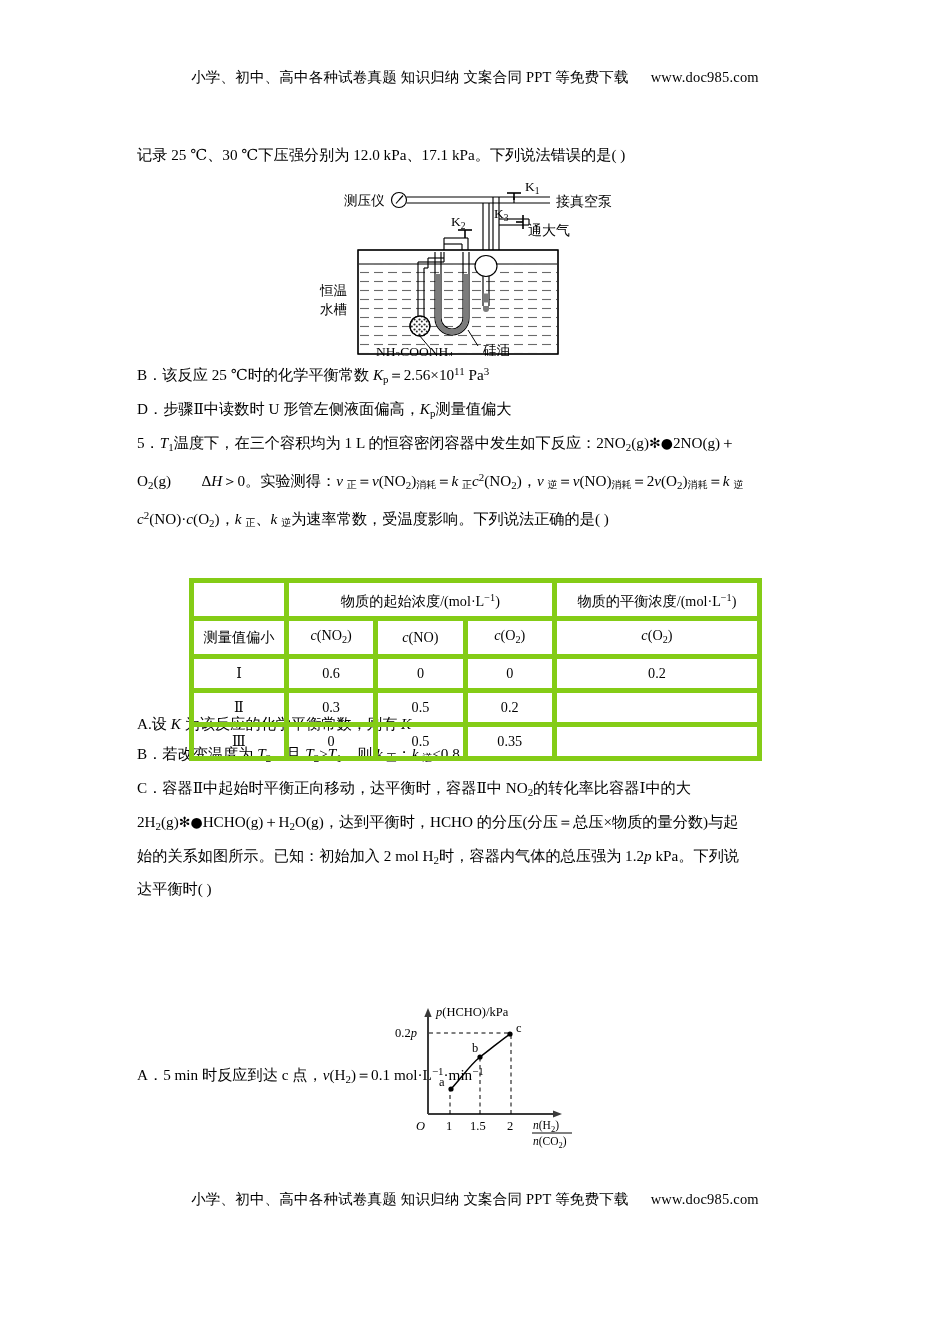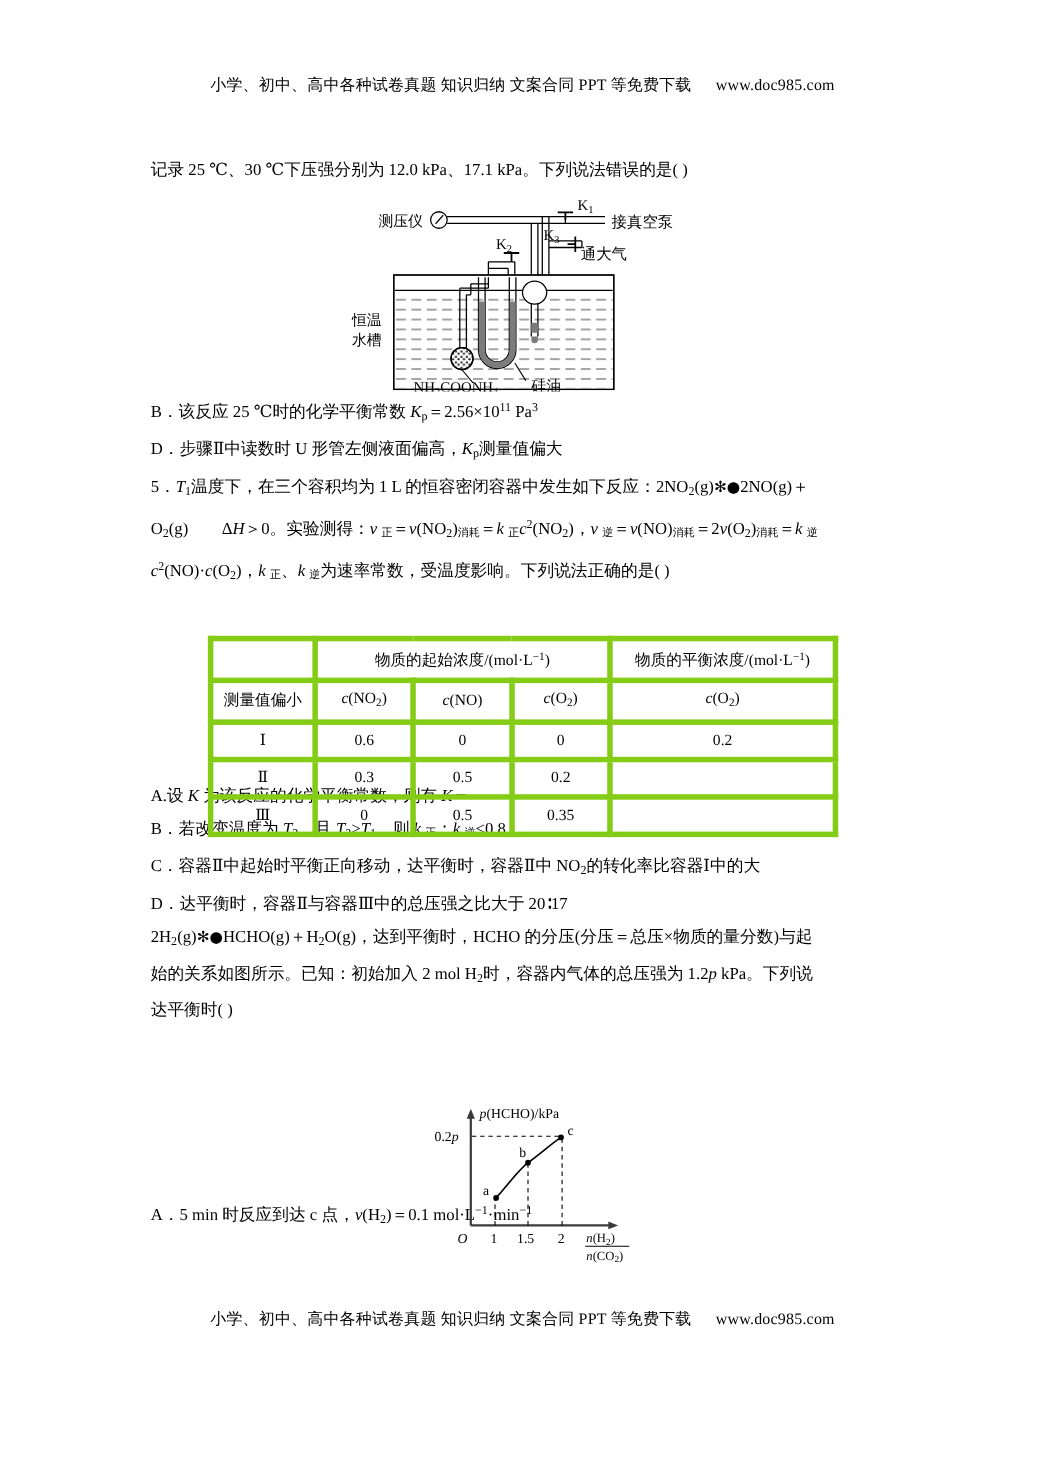--- a/index.html
+++ b/index.html
@@ -109,21 +109,20 @@
 
     <p class="line">5．<span class="ital">T</span><sub>1</sub>温度下，在三个容积均为 1 L 的恒容密闭容器中发生如下反应：2NO<sub>2</sub>(g)<span class="eqsym">✻●</span>2NO(g)＋</p>
     <p class="line">O<sub>2</sub>(g)　　Δ<span class="ital">H</span>＞0。实验测得：<span class="ital">v</span> <span class="sm">正</span>＝<span class="ital">v</span>(NO<sub>2</sub>)<span class="sm">消耗</span>＝<span class="ital">k</span> <span class="sm">正</span><span class="ital">c</span><sup>2</sup>(NO<sub>2</sub>)，<span class="ital">v</span> <span class="sm">逆</span>＝<span class="ital">v</span>(NO)<span class="sm">消耗</span>＝2<span class="ital">v</span>(O<sub>2</sub>)<span class="sm">消耗</span>＝<span class="ital">k</span> <span class="sm">逆</span></p>
     <p class="line"><span class="ital">c</span><sup>2</sup>(NO)·<span class="ital">c</span>(O<sub>2</sub>)，<span class="ital">k</span> <span class="sm">正</span>、<span class="ital">k</span> <span class="sm">逆</span>为速率常数，受温度影响。下列说法正确的是(      )</p>
 
     <div style="height:170px"></div>
 
     <p class="opt">A.设 <span class="ital">K</span> 为该反应的化学平衡常数，则有 <span class="ital">K</span>＝</p>
     <p class="opt">B．若改变温度为 <span class="ital">T</span><sub>2</sub>，且 <span class="ital">T</span><sub>2</sub>&gt;<span class="ital">T</span><sub>1</sub>，则 <span class="ital">k</span> <span class="sm">正</span>：<span class="ital">k</span> <span class="sm">逆</span>&lt;0.8</p>
     <p class="opt">C．容器Ⅱ中起始时平衡正向移动，达平衡时，容器Ⅱ中 NO<sub>2</sub>的转化率比容器Ⅰ中的大</p>
-    <p class="opt">D．达平衡时，容器Ⅱ与容器Ⅲ中的总压强之比大于 20∶17</p>
 
     <p class="line">2H<sub>2</sub>(g)<span class="eqsym">✻●</span>HCHO(g)＋H<sub>2</sub>O(g)，达到平衡时，HCHO 的分压(分压＝总压×物质的量分数)与起</p>
     <p class="line">始的关系如图所示。已知：初始加入 2 mol H<sub>2</sub>时，容器内气体的总压强为 1.2<span class="ital">p</span> kPa。下列说</p>
     <p class="line">达平衡时(      )</p>
 
     <div style="height:152px"></div>
 
     <p class="opt">A．5 min 时反应到达 c 点，<span class="ital">v</span>(H<sub>2</sub>)＝0.1 mol·L<sup>−1</sup>·min<sup>−1</sup></p>
   </div>
 

